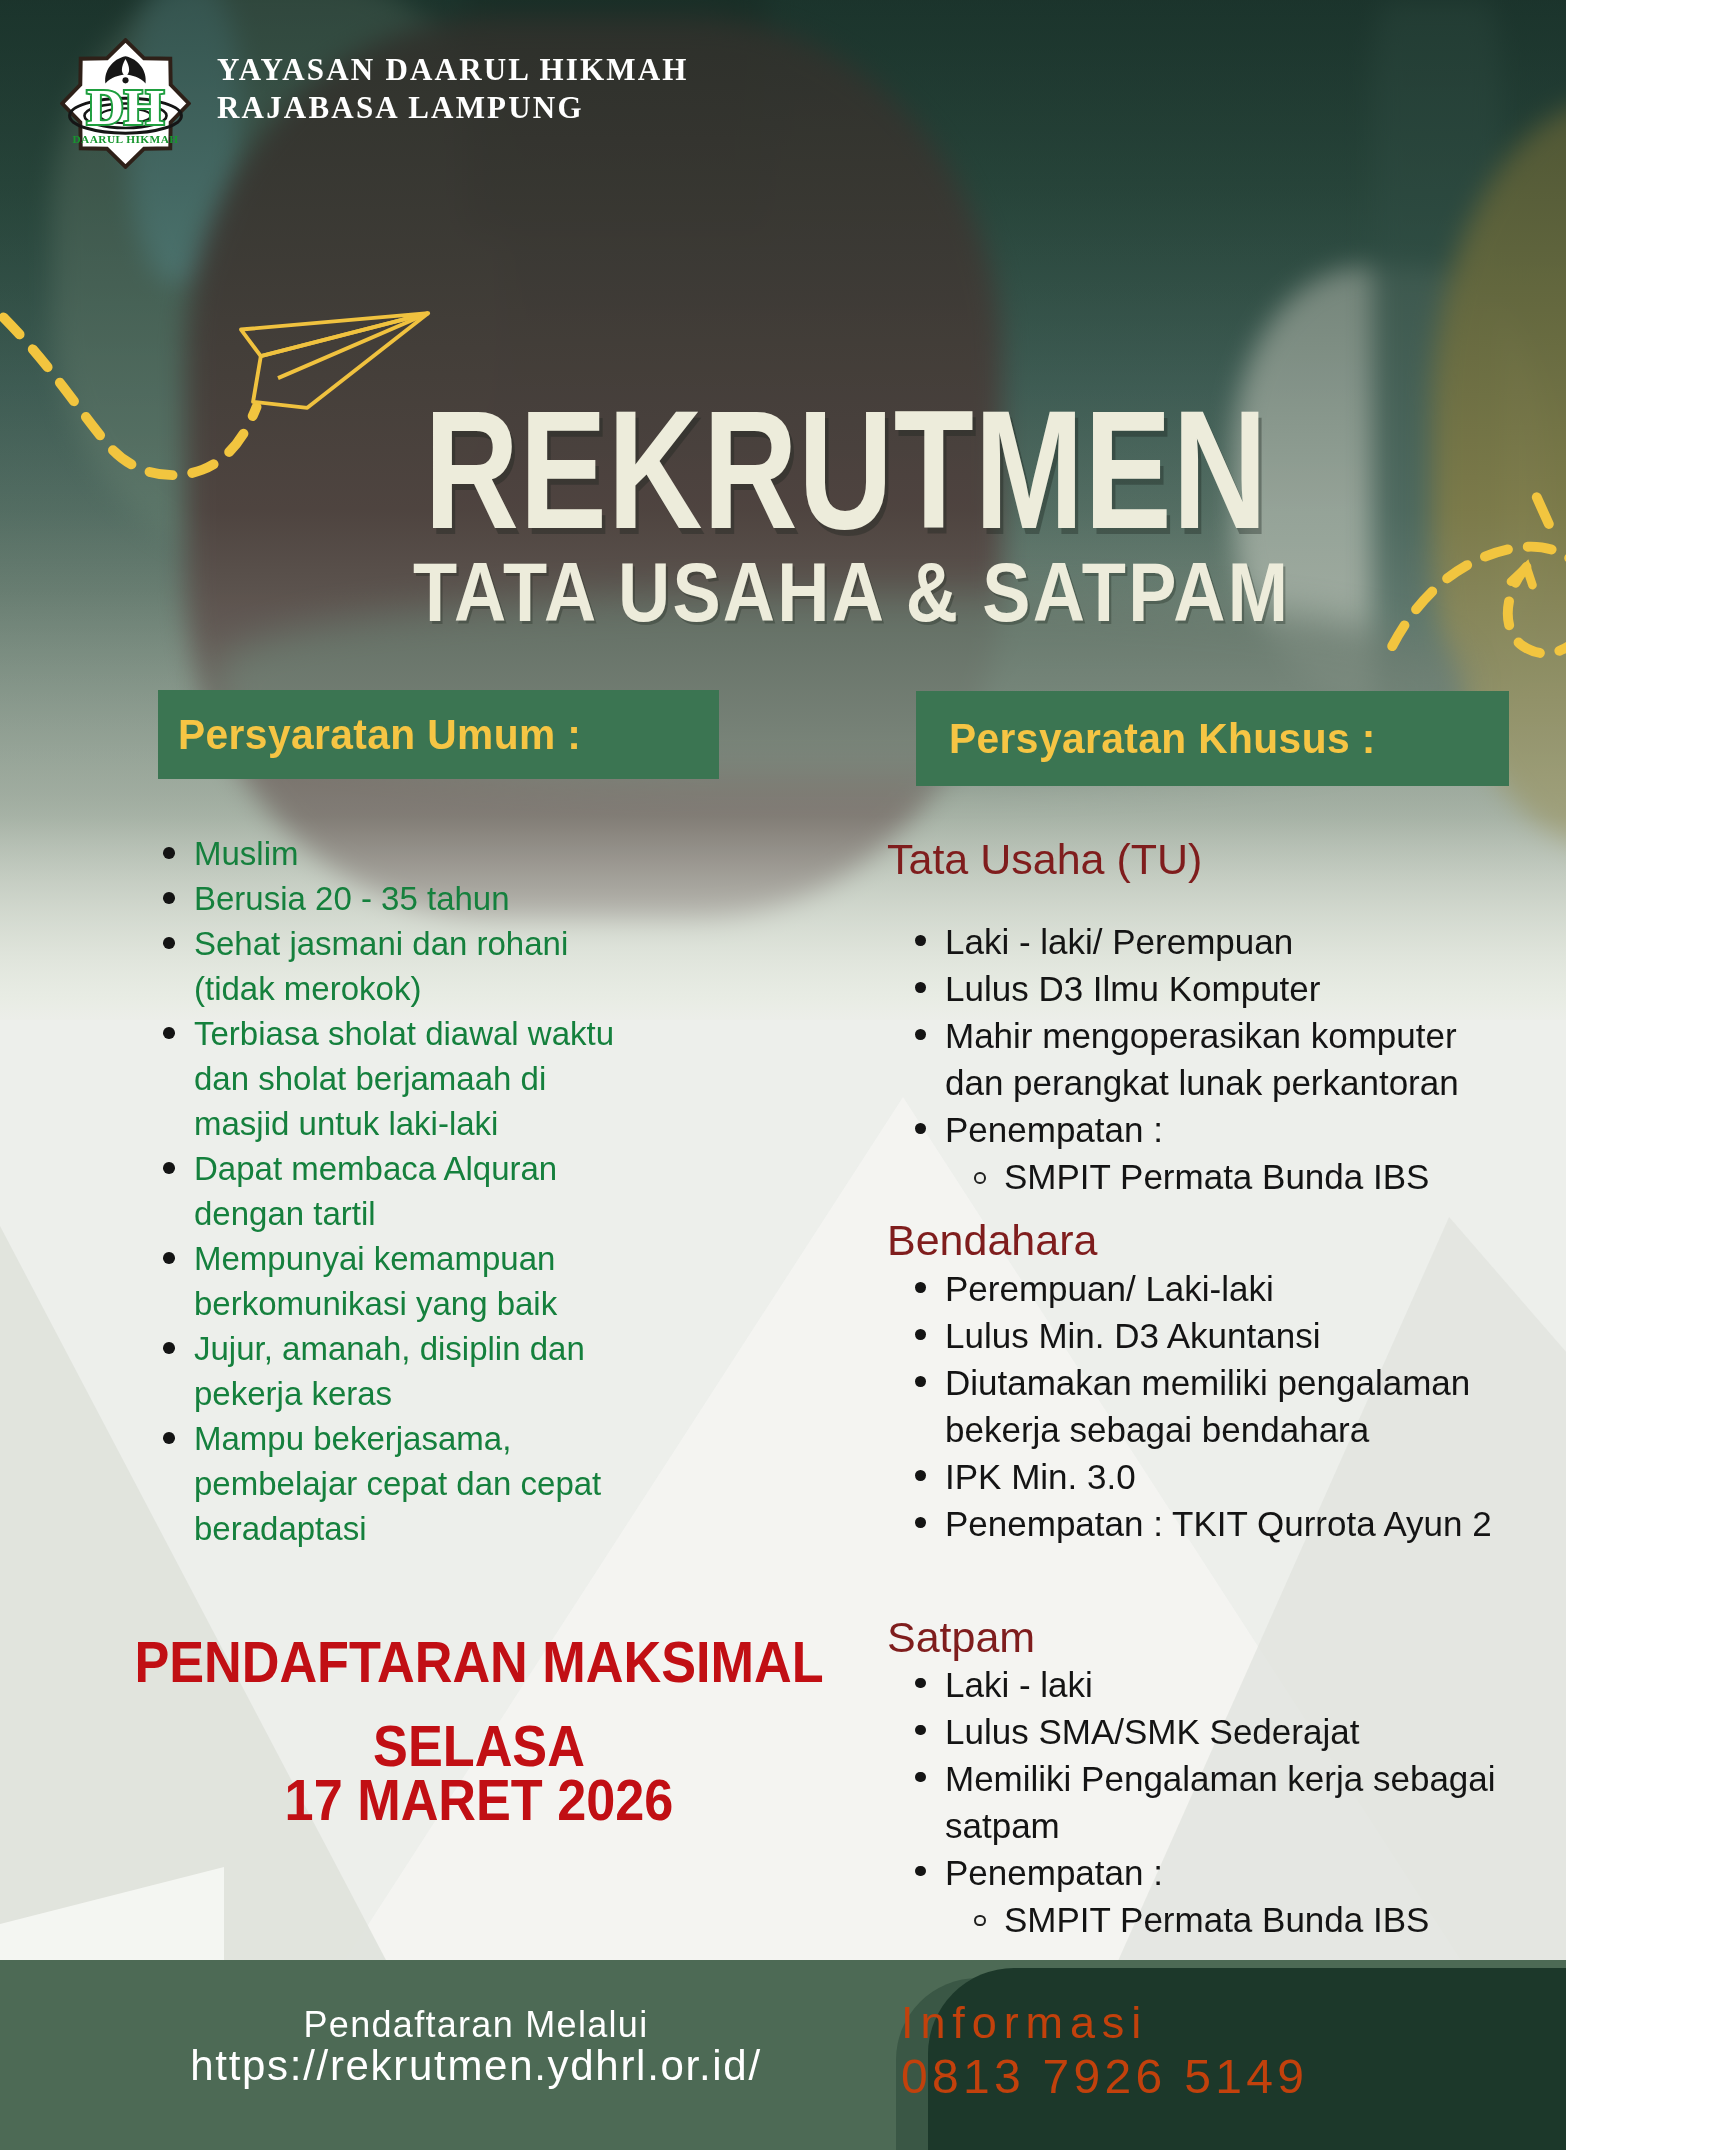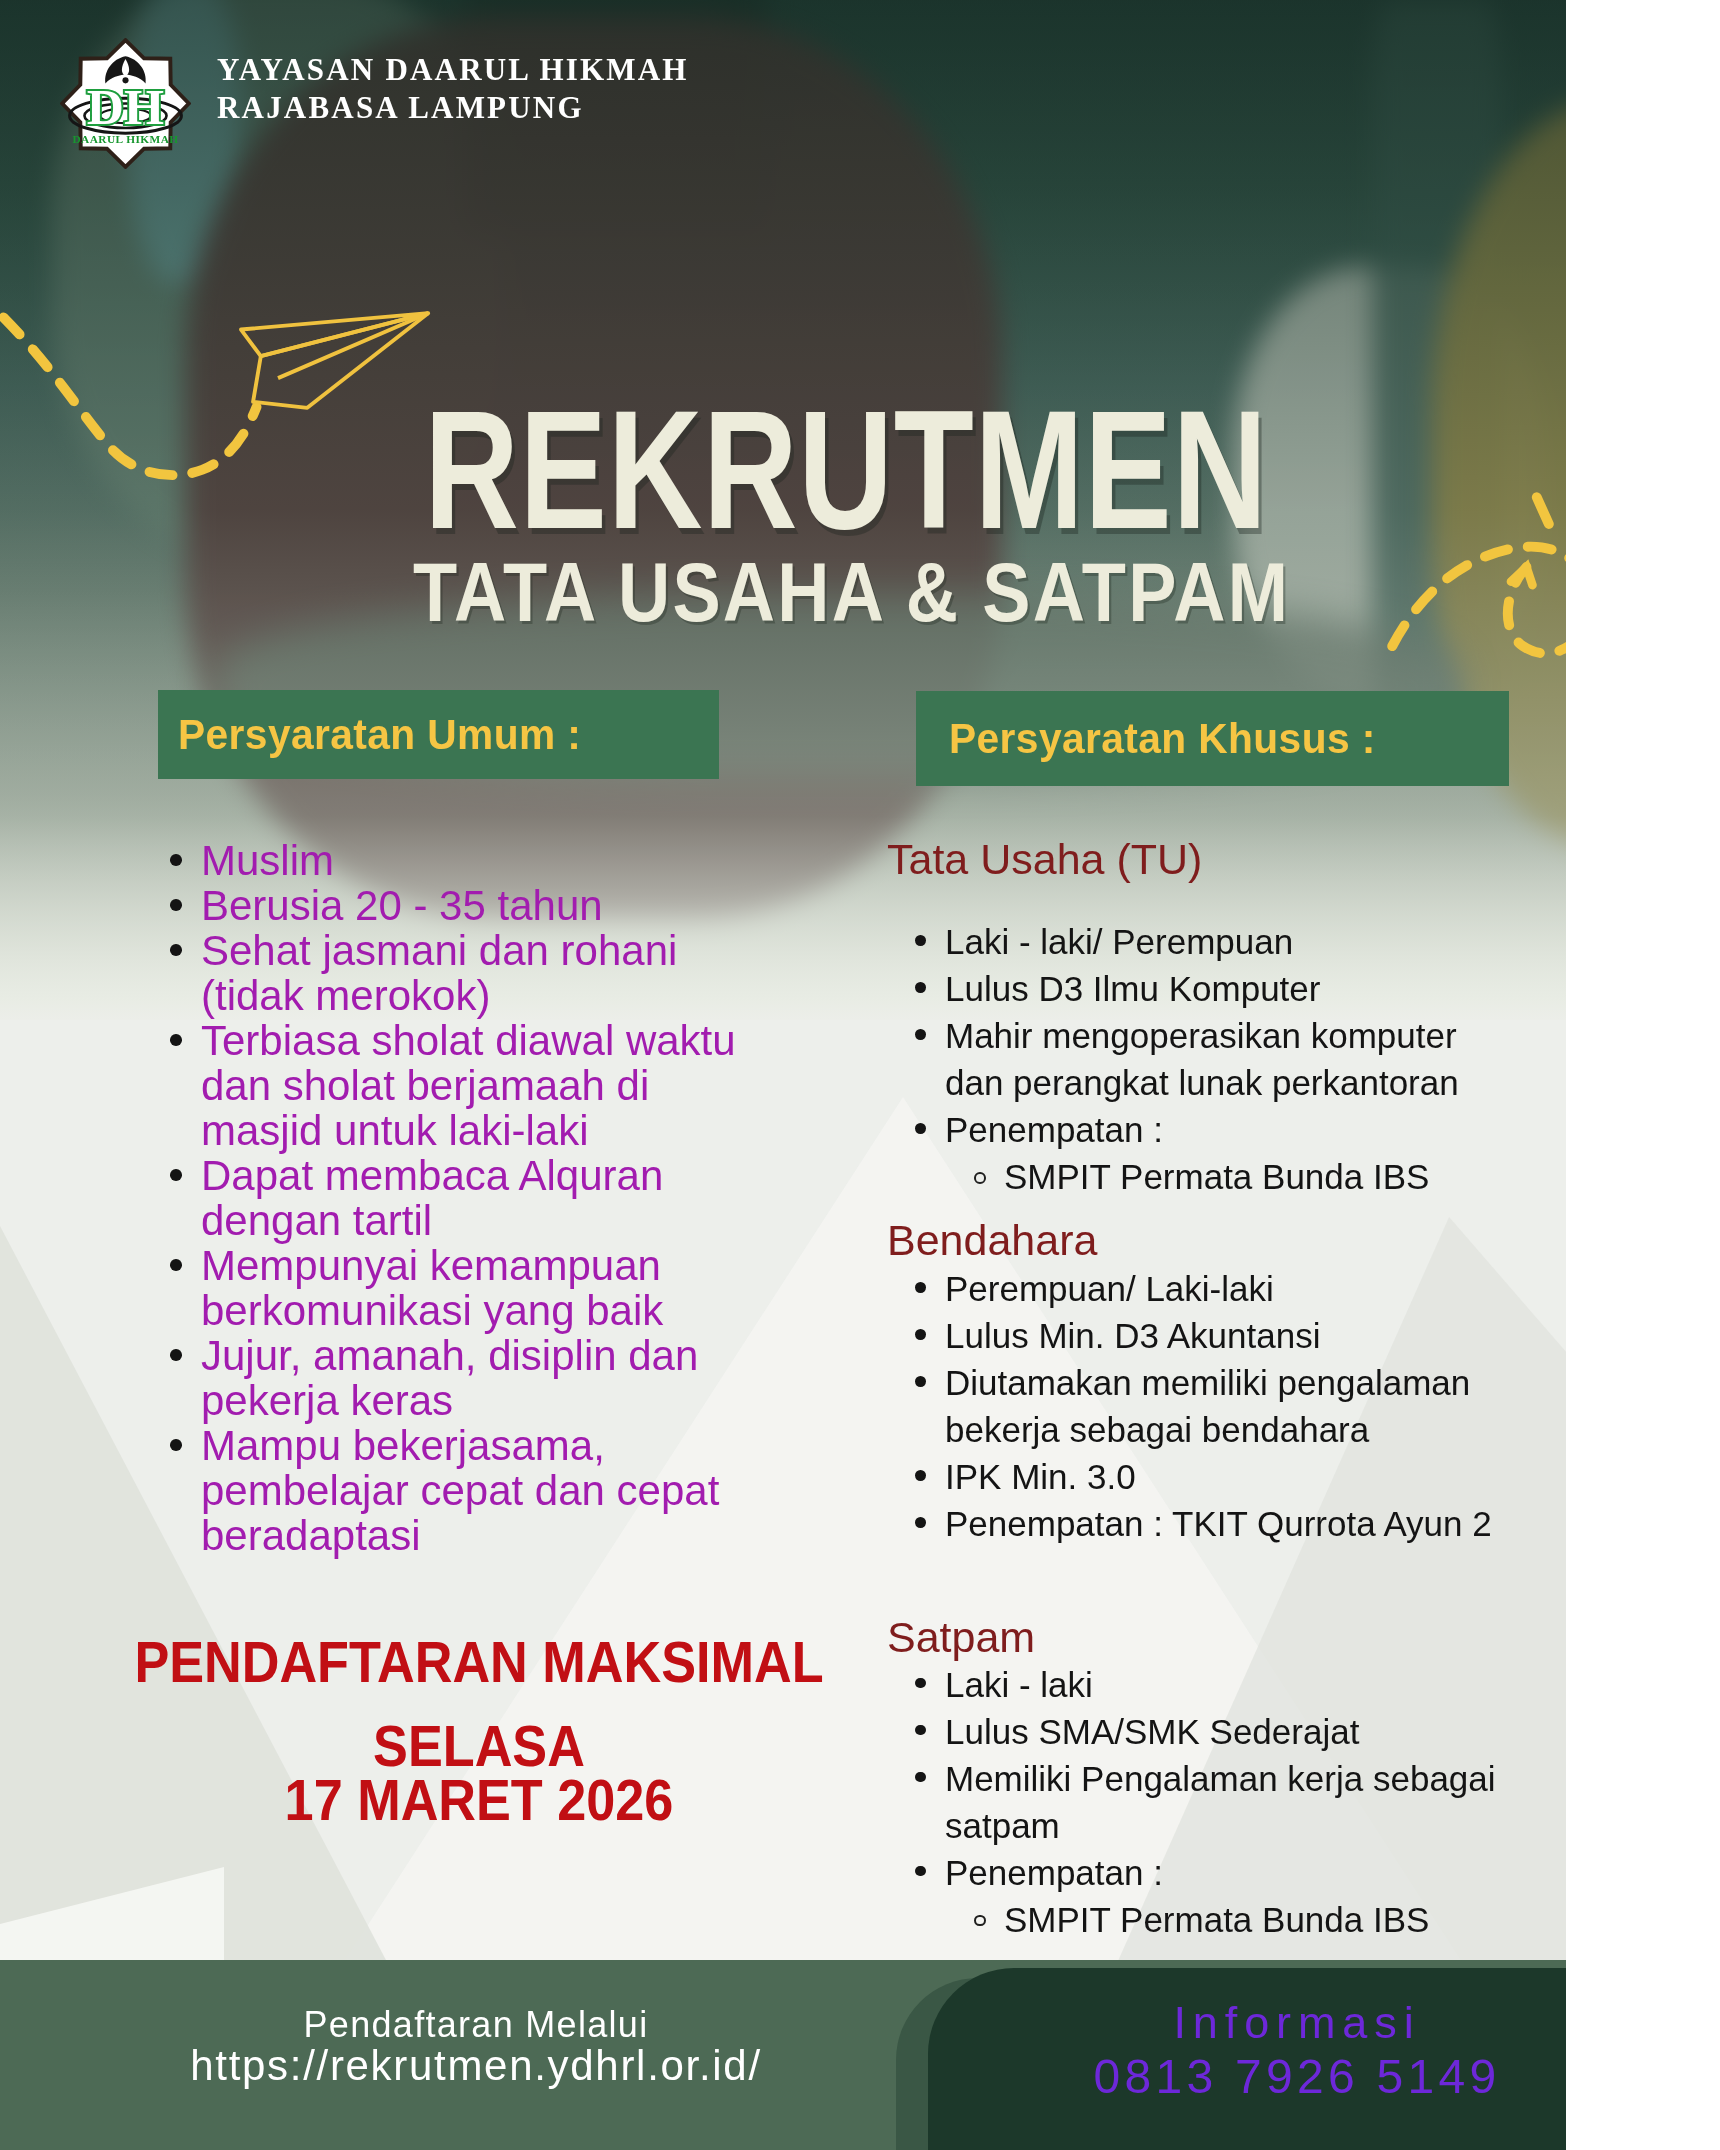--- a/index.html
+++ b/index.html
@@ -50,21 +50,21 @@
 
   
   .gbox{position:absolute;background:#3b7552;display:flex;align-items:center;}
   .gbox-left{left:158px;top:690px;width:541px;height:89px;padding-left:20px;}
   .gbox-right{left:916px;top:691px;width:560px;height:95px;padding-left:33px;}
   .gbox h2{margin:0;font-size:42px;font-weight:700;color:#f6c544;letter-spacing:0.4px;
        transform:scaleX(.97);transform-origin:left center;white-space:nowrap;}
 
   
   .glist{position:absolute;left:142px;top:830px;width:697px;}
-  .glist ul{list-style:none;margin:8px;padding:0;font-size:42px;line-height:45px;color:#a21caf;}
+  .glist ul{list-style:none;margin:1px;padding:0;font-size:33px;line-height:45px;color:#15803d;}
   .glist li{position:relative;padding-left:51px;white-space:pre-line;}
   .glist li::before{content:"";position:absolute;left:20px;top:16px;width:11.6px;height:11.6px;border-radius:50%;background:#141414;}
 
   .group{position:absolute;left:887px;width:830px;}
   .group-tu{top:838px;}
   .group-bendahara{top:1219px;}
   .group-satpam{top:1616px;}
   .group h3{margin:0;font-size:43px;font-weight:400;line-height:43px;color:#7f1d1d;white-space:nowrap;}
   .group ul{list-style:none;padding:0;font-size:35px;line-height:47px;color:#141414;}
   .group ul.items{margin:0;}
@@ -83,21 +83,21 @@
   .dl2{top:1717px;font-size:58px;transform:scaleX(.9);line-height:1;}
   .dl3{top:1771px;font-size:58px;transform:scaleX(.9);line-height:1;}
 
   
   .footer-bar{position:absolute;left:0;top:1960px;width:1721px;height:191px;background:#4d6a55;}
   .footer-crescent{position:absolute;left:896px;top:1978px;width:138px;height:173px;background:#3a5745;border-top-left-radius:82px;}
   .footer-panel{position:absolute;left:928px;top:1968px;width:792px;height:182px;background:#1c382a;border-top-left-radius:86px;}
   .reg{position:absolute;left:46px;width:860px;text-align:center;color:#ffffff;white-space:nowrap;}
   .reg-label{top:2004px;font-size:36px;letter-spacing:1.3px;font-weight:400;}
   .reg-url{top:2042px;font-size:42px;letter-spacing:1.7px;font-weight:400;}
-  .info{position:absolute;left:901px;width:792px;text-align:center;color:#6d28d9;white-space:nowrap;}
+  .info{position:absolute;left:901px;width:792px;color:#c2410c;white-space:nowrap;}
   .info-label{top:1997px;font-size:45px;letter-spacing:6.9px;font-weight:400;}
   .info-phone{top:2049px;font-size:48px;letter-spacing:4.3px;font-weight:400;}
 </style>
 </head>
 <body>
 
 <div id="poster">
 
   <div class="photo">
     <div class="ph ph-wall"></div>

